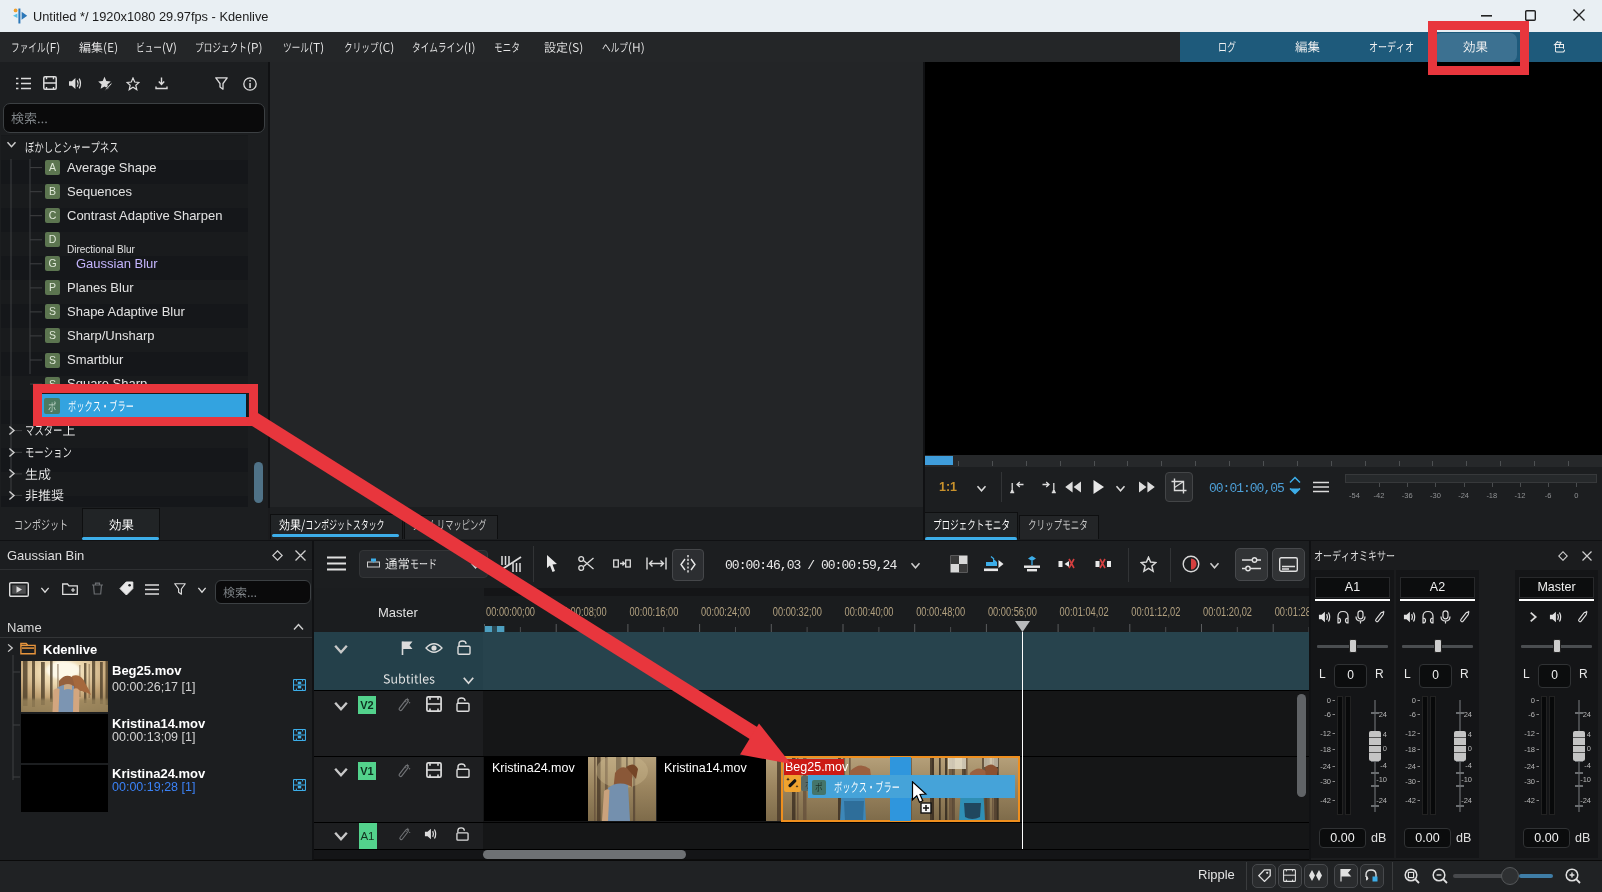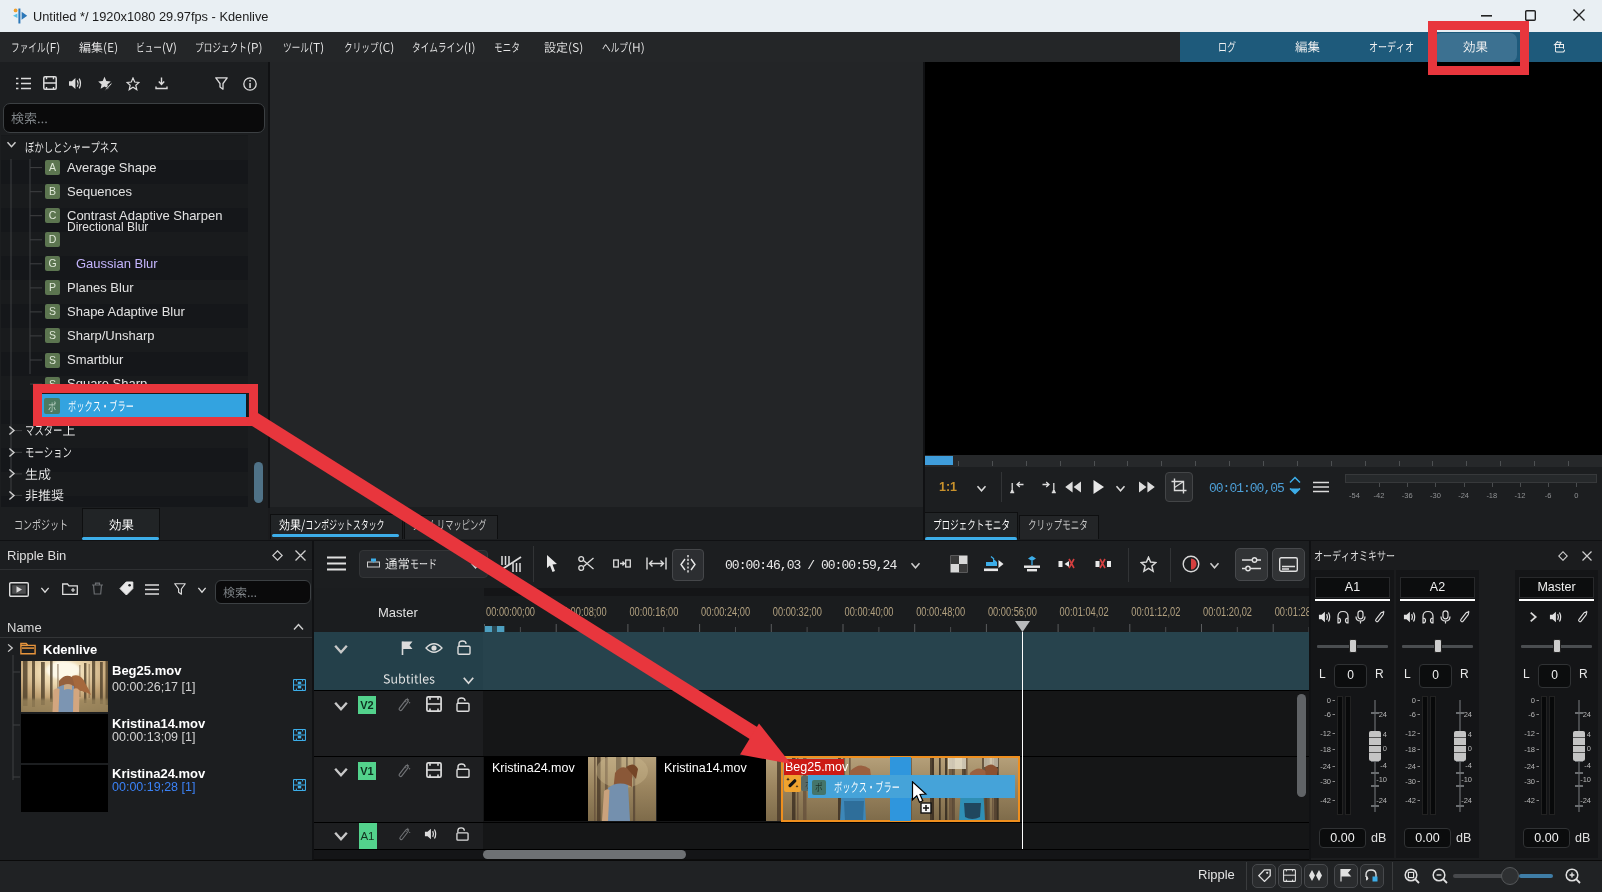--- a/index.html
+++ b/index.html
@@ -173,21 +173,21 @@
 <div class="t" style="left:45px;top:160.1px;width:15px;line-height:15px;text-align:center;font-size:10.5px;color:#dfe8d8">A</div>
 <div class="t" style="left:67px;top:160.0px;font-size:13px;color:#e2e2e2">Average Shape</div>
 <div class="abs" style="left:45px;top:184.2px;width:15px;height:15px;background:#5c7550;border-radius:2px"></div>
 <div class="t" style="left:45px;top:184.2px;width:15px;line-height:15px;text-align:center;font-size:10.5px;color:#dfe8d8">B</div>
 <div class="t" style="left:67px;top:184.1px;font-size:13px;color:#e2e2e2">Sequences</div>
 <div class="abs" style="left:45px;top:208.2px;width:15px;height:15px;background:#5c7550;border-radius:2px"></div>
 <div class="t" style="left:45px;top:208.2px;width:15px;line-height:15px;text-align:center;font-size:10.5px;color:#dfe8d8">C</div>
 <div class="t" style="left:67px;top:208.1px;font-size:13px;color:#e2e2e2">Contrast Adaptive Sharpen</div>
 <div class="abs" style="left:45px;top:232.2px;width:15px;height:15px;background:#5c7550;border-radius:2px"></div>
 <div class="t" style="left:45px;top:232.2px;width:15px;line-height:15px;text-align:center;font-size:10.5px;color:#dfe8d8">D</div>
-<div class="t" style="left:67px;top:220px;font-size:12px;color:#e2e2e2">Directional Blur</div>
+<div class="t" style="left:67px;top:244px;font-size:10px;color:#e2e2e2">Directional Blur</div>
 <div class="abs" style="left:45px;top:256.3px;width:15px;height:15px;background:#5c7550;border-radius:2px"></div>
 <div class="t" style="left:45px;top:256.3px;width:15px;line-height:15px;text-align:center;font-size:10.5px;color:#dfe8d8">G</div>
 <div class="t" style="left:76px;top:256.2px;font-size:13px;color:#c4b5fd">Gaussian Blur</div>
 <div class="abs" style="left:45px;top:280.4px;width:15px;height:15px;background:#5c7550;border-radius:2px"></div>
 <div class="t" style="left:45px;top:280.4px;width:15px;line-height:15px;text-align:center;font-size:10.5px;color:#dfe8d8">P</div>
 <div class="t" style="left:67px;top:280.2px;font-size:13px;color:#e2e2e2">Planes Blur</div>
 <div class="abs" style="left:45px;top:304.4px;width:15px;height:15px;background:#5c7550;border-radius:2px"></div>
 <div class="t" style="left:45px;top:304.4px;width:15px;line-height:15px;text-align:center;font-size:10.5px;color:#dfe8d8">S</div>
 <div class="t" style="left:67px;top:304.3px;font-size:13px;color:#e2e2e2">Shape Adaptive Blur</div>
 <div class="abs" style="left:45px;top:328.4px;width:15px;height:15px;background:#5c7550;border-radius:2px"></div>
@@ -384,21 +384,21 @@
         <path d="M6.9 -9.0Q6.9 -8.6 7.1 -8.4Q7.2 -8.2 7.4 -8.2Q7.7 -8.2 7.9 -8.4Q8.0 -8.6 8.0 -9.0Q8.0 -9.3 7.9 -9.6Q7.7 -9.8 7.4 -9.8Q7.2 -9.8 7.1 -9.6Q6.9 -9.3 6.9 -9.0ZM6.5 -9.0Q6.5 -9.4 6.6 -9.7Q6.8 -10.0 7.0 -10.2Q7.2 -10.4 7.4 -10.4Q7.7 -10.4 7.9 -10.2Q8.2 -10.0 8.3 -9.7Q8.4 -9.4 8.4 -9.0Q8.4 -8.6 8.3 -8.3Q8.2 -8.0 7.9 -7.8Q7.7 -7.6 7.4 -7.6Q7.2 -7.6 7.0 -7.8Q6.8 -8.0 6.6 -8.3Q6.5 -8.6 6.5 -9.0ZM7.2 -8.1Q7.2 -8.0 7.2 -7.9Q7.1 -7.7 7.1 -7.5Q7.0 -7.0 6.9 -6.4Q6.8 -5.8 6.7 -5.2Q6.5 -4.6 6.3 -4.0Q6.1 -3.4 5.8 -2.9Q5.4 -2.2 5.0 -1.5Q4.5 -0.9 3.9 -0.4Q3.2 0.1 2.5 0.4L1.9 -0.5Q2.7 -0.8 3.3 -1.3Q3.9 -1.7 4.4 -2.3Q4.9 -2.8 5.2 -3.5Q5.5 -4.1 5.8 -4.8Q6.0 -5.5 6.1 -6.2Q6.3 -7.0 6.3 -7.6Q6.2 -7.6 5.9 -7.6Q5.5 -7.6 5.1 -7.6Q4.6 -7.6 4.2 -7.6Q3.7 -7.6 3.2 -7.6Q2.8 -7.6 2.4 -7.6Q2.1 -7.6 2.0 -7.6Q1.7 -7.6 1.5 -7.6Q1.3 -7.6 1.1 -7.5V-8.6Q1.2 -8.6 1.4 -8.6Q1.5 -8.6 1.7 -8.6Q1.8 -8.6 2.0 -8.6Q2.1 -8.6 2.3 -8.6Q2.6 -8.6 3.0 -8.6Q3.3 -8.6 3.7 -8.6Q4.2 -8.6 4.6 -8.6Q5.0 -8.6 5.3 -8.6Q5.7 -8.6 5.9 -8.6Q6.2 -8.6 6.3 -8.6Q6.4 -8.6 6.5 -8.6Q6.6 -8.6 6.7 -8.6Z M9.8 -8.6Q10.1 -8.6 10.2 -8.5Q10.4 -8.5 10.6 -8.5Q10.7 -8.5 10.9 -8.5Q11.2 -8.5 11.6 -8.5Q12.0 -8.5 12.4 -8.5Q12.9 -8.5 13.3 -8.5Q13.8 -8.5 14.1 -8.5Q14.5 -8.5 14.8 -8.5Q15.1 -8.5 15.2 -8.5Q15.3 -8.5 15.5 -8.5Q15.7 -8.5 15.9 -8.6Q15.9 -8.3 15.9 -8.1Q15.9 -7.8 15.9 -7.6Q15.9 -7.5 15.9 -7.1Q15.9 -6.7 15.9 -6.2Q15.9 -5.7 15.9 -5.1Q15.9 -4.5 15.9 -3.9Q15.9 -3.3 15.9 -2.8Q15.9 -2.2 15.9 -1.9Q15.9 -1.5 15.9 -1.4Q15.9 -1.3 15.9 -1.1Q15.9 -0.8 15.9 -0.6Q15.9 -0.3 15.9 -0.2Q15.9 0.0 15.9 0.1H15.2Q15.2 0.0 15.2 -0.2Q15.2 -0.4 15.2 -0.7Q15.2 -1.0 15.2 -1.3Q15.2 -1.4 15.2 -1.8Q15.2 -2.2 15.2 -2.7Q15.2 -3.3 15.2 -4.0Q15.2 -4.6 15.2 -5.2Q15.2 -5.9 15.2 -6.4Q15.2 -6.9 15.2 -7.2Q15.2 -7.6 15.2 -7.6H10.5Q10.5 -7.6 10.5 -7.2Q10.5 -6.9 10.5 -6.4Q10.5 -5.9 10.5 -5.3Q10.5 -4.6 10.5 -4.0Q10.5 -3.3 10.5 -2.8Q10.5 -2.2 10.5 -1.8Q10.5 -1.4 10.5 -1.3Q10.5 -1.1 10.5 -0.9Q10.5 -0.7 10.5 -0.5Q10.5 -0.3 10.5 -0.1Q10.5 0.0 10.5 0.1H9.8Q9.8 0.0 9.8 -0.2Q9.8 -0.3 9.8 -0.6Q9.8 -0.8 9.8 -1.0Q9.8 -1.3 9.8 -1.4Q9.8 -1.5 9.8 -1.9Q9.8 -2.3 9.8 -2.8Q9.8 -3.3 9.8 -3.9Q9.8 -4.5 9.8 -5.1Q9.8 -5.7 9.8 -6.3Q9.8 -6.8 9.8 -7.1Q9.8 -7.5 9.8 -7.6Q9.8 -7.8 9.8 -8.1Q9.8 -8.3 9.8 -8.6ZM15.5 -1.6V-0.6H10.2V-1.6Z M23.2 -9.3Q23.3 -9.1 23.5 -8.8Q23.6 -8.4 23.8 -8.0Q23.9 -7.7 24.0 -7.4L23.5 -7.1Q23.4 -7.4 23.3 -7.7Q23.2 -8.1 23.0 -8.4Q22.9 -8.8 22.7 -9.0ZM24.3 -9.9Q24.5 -9.7 24.6 -9.4Q24.8 -9.0 24.9 -8.7Q25.1 -8.3 25.2 -8.0L24.7 -7.7Q24.6 -8.0 24.4 -8.4Q24.3 -8.7 24.2 -9.0Q24.0 -9.4 23.9 -9.6ZM19.6 -9.5Q19.8 -9.4 20.0 -9.1Q20.3 -8.9 20.5 -8.6Q20.8 -8.4 21.1 -8.1Q21.3 -7.9 21.4 -7.7L21.0 -6.9Q20.9 -7.1 20.6 -7.3Q20.4 -7.5 20.1 -7.8Q19.9 -8.1 19.6 -8.3Q19.4 -8.5 19.2 -8.7ZM18.3 -0.6Q18.8 -0.7 19.3 -0.9Q19.7 -1.1 20.2 -1.4Q20.7 -1.7 21.2 -2.0Q21.9 -2.6 22.5 -3.4Q23.1 -4.1 23.6 -4.9Q24.0 -5.7 24.4 -6.6L24.8 -5.6Q24.2 -4.3 23.4 -3.2Q22.5 -2.0 21.5 -1.1Q21.1 -0.7 20.6 -0.4Q20.1 -0.1 19.6 0.1Q19.1 0.3 18.7 0.4ZM18.3 -6.7Q18.5 -6.6 18.7 -6.3Q19.0 -6.1 19.3 -5.8Q19.5 -5.6 19.8 -5.4Q20.0 -5.2 20.2 -5.0L19.8 -4.1Q19.6 -4.3 19.4 -4.5Q19.1 -4.8 18.9 -5.0Q18.6 -5.3 18.3 -5.5Q18.1 -5.7 17.9 -5.8Z M27.4 -6.5Q27.5 -6.4 27.7 -6.4Q27.9 -6.4 28.0 -6.4H31.9Q32.1 -6.4 32.2 -6.4Q32.4 -6.4 32.5 -6.5V-5.5Q32.4 -5.5 32.2 -5.5Q32.1 -5.5 31.9 -5.5H28.0Q27.9 -5.5 27.7 -5.5Q27.5 -5.5 27.4 -5.5ZM29.6 -0.4V-5.9H30.2V-0.4ZM27.0 -1.0Q27.1 -0.9 27.3 -0.9Q27.4 -0.9 27.6 -0.9H32.3Q32.5 -0.9 32.6 -0.9Q32.8 -0.9 32.9 -1.0V0.1Q32.8 0.1 32.6 0.1Q32.4 0.0 32.3 0.0H27.6Q27.5 0.0 27.3 0.1Q27.1 0.1 27.0 0.1Z M41.7 -7.8Q41.6 -7.7 41.5 -7.5Q41.5 -7.3 41.5 -7.2Q41.3 -6.5 41.1 -5.8Q40.9 -5.0 40.6 -4.3Q40.3 -3.5 39.9 -2.8Q39.4 -1.8 38.5 -1.0Q37.7 -0.1 36.5 0.6L35.9 -0.3Q36.7 -0.6 37.3 -1.1Q38.0 -1.6 38.4 -2.1Q38.9 -2.7 39.3 -3.4Q39.7 -4.0 39.9 -4.7Q40.2 -5.4 40.4 -6.0Q40.6 -6.7 40.7 -7.3H37.5L37.8 -8.2Q37.9 -8.2 38.2 -8.2Q38.5 -8.2 38.8 -8.2Q39.2 -8.2 39.6 -8.2Q39.9 -8.2 40.2 -8.2Q40.4 -8.2 40.5 -8.2Q40.7 -8.2 40.8 -8.2Q41.0 -8.3 41.1 -8.3ZM38.8 -9.7Q38.7 -9.5 38.6 -9.2Q38.5 -8.9 38.4 -8.7Q38.2 -8.0 37.8 -7.2Q37.4 -6.5 36.9 -5.7Q36.3 -4.9 35.6 -4.2L35.0 -4.9Q35.6 -5.4 36.0 -5.9Q36.5 -6.5 36.8 -7.0Q37.1 -7.6 37.4 -8.1Q37.6 -8.7 37.7 -9.1Q37.8 -9.3 37.9 -9.6Q38.0 -9.8 38.0 -10.1Z M45.6 -1.1Q45.6 -1.3 45.6 -1.8Q45.6 -2.3 45.6 -3.1Q45.6 -3.8 45.6 -4.6Q45.6 -5.4 45.6 -6.2Q45.6 -6.9 45.6 -7.5Q45.6 -8.1 45.6 -8.4Q45.6 -8.6 45.6 -9.0Q45.6 -9.4 45.6 -9.7H46.4Q46.4 -9.4 46.4 -9.0Q46.3 -8.7 46.3 -8.4Q46.3 -7.9 46.3 -7.2Q46.3 -6.5 46.3 -5.8Q46.3 -5.0 46.3 -4.2Q46.3 -3.5 46.3 -2.8Q46.3 -2.2 46.3 -1.7Q46.3 -1.3 46.3 -1.1Q46.3 -0.9 46.4 -0.6Q46.4 -0.4 46.4 -0.1Q46.4 0.2 46.4 0.4H45.6Q45.6 0.1 45.6 -0.3Q45.6 -0.8 45.6 -1.1ZM46.2 -6.4Q46.6 -6.2 47.1 -6.0Q47.6 -5.7 48.2 -5.4Q48.7 -5.1 49.2 -4.8Q49.6 -4.5 50.0 -4.3L49.7 -3.2Q49.3 -3.5 48.9 -3.8Q48.4 -4.1 47.9 -4.4Q47.4 -4.7 47.0 -4.9Q46.5 -5.1 46.2 -5.3Z M52.8 -8.9Q53.0 -8.9 53.2 -8.8Q53.4 -8.8 53.6 -8.8Q53.8 -8.8 54.1 -8.8Q54.4 -8.8 54.8 -8.8Q55.2 -8.8 55.6 -8.8Q56.1 -8.8 56.5 -8.8Q56.9 -8.8 57.2 -8.8Q57.5 -8.8 57.7 -8.8Q57.9 -8.8 58.1 -8.8Q58.2 -8.9 58.4 -8.9V-7.9Q58.2 -7.9 58.1 -7.9Q57.9 -7.9 57.7 -7.9Q57.5 -7.9 57.2 -7.9Q56.9 -7.9 56.5 -7.9Q56.0 -7.9 55.6 -7.9Q55.1 -7.9 54.7 -7.9Q54.3 -7.9 54.0 -7.9Q53.7 -7.9 53.6 -7.9Q53.4 -7.9 53.2 -7.9Q53.0 -7.9 52.8 -7.9ZM55.5 -4.9Q55.5 -4.5 55.5 -4.1Q55.5 -3.6 55.5 -3.2Q55.5 -2.7 55.5 -2.3Q55.5 -2.0 55.5 -1.8Q55.5 -1.3 55.7 -1.1Q56.0 -0.8 56.6 -0.8Q57.2 -0.8 57.7 -0.9Q58.2 -0.9 58.8 -1.0L58.8 0.1Q58.4 0.1 58.0 0.1Q57.7 0.2 57.3 0.2Q56.9 0.2 56.5 0.2Q55.8 0.2 55.4 -0.0Q55.1 -0.2 54.9 -0.6Q54.8 -1.0 54.8 -1.5Q54.8 -1.8 54.8 -2.3Q54.8 -2.7 54.8 -3.2Q54.8 -3.6 54.8 -4.1Q54.8 -4.5 54.8 -4.9Q54.8 -5.0 54.8 -5.4Q54.8 -5.7 54.8 -6.1Q54.8 -6.5 54.8 -7.0Q54.8 -7.4 54.8 -7.7Q54.8 -8.0 54.8 -8.2L55.5 -8.2Q55.5 -8.0 55.5 -7.7Q55.5 -7.3 55.5 -6.9Q55.5 -6.5 55.5 -6.0Q55.5 -5.6 55.5 -5.3Q55.5 -5.0 55.5 -4.9ZM52.3 -5.3Q52.5 -5.3 52.7 -5.3Q52.9 -5.3 53.1 -5.3Q53.2 -5.3 53.5 -5.3Q53.9 -5.3 54.3 -5.3Q54.7 -5.3 55.2 -5.3Q55.7 -5.3 56.2 -5.3Q56.7 -5.3 57.2 -5.3Q57.6 -5.3 57.9 -5.3Q58.2 -5.3 58.3 -5.3Q58.4 -5.3 58.6 -5.3Q58.7 -5.3 58.8 -5.3Q59.0 -5.3 59.1 -5.3L59.1 -4.3Q58.9 -4.3 58.7 -4.3Q58.5 -4.3 58.4 -4.3Q58.2 -4.3 57.9 -4.3Q57.6 -4.3 57.2 -4.3Q56.7 -4.3 56.2 -4.3Q55.7 -4.3 55.2 -4.3Q54.7 -4.3 54.3 -4.3Q53.9 -4.3 53.5 -4.3Q53.2 -4.3 53.1 -4.3Q52.9 -4.3 52.7 -4.3Q52.5 -4.3 52.3 -4.3Z M61.4 -8.1Q61.6 -8.1 61.8 -8.1Q62.0 -8.1 62.2 -8.1Q62.4 -8.1 62.6 -8.1Q62.9 -8.1 63.3 -8.1Q63.7 -8.1 64.1 -8.1Q64.5 -8.1 64.9 -8.1Q65.2 -8.1 65.5 -8.1Q65.8 -8.1 65.9 -8.1Q66.1 -8.1 66.3 -8.1Q66.5 -8.1 66.7 -8.1V-7.0Q66.5 -7.0 66.3 -7.0Q66.1 -7.0 65.9 -7.0Q65.8 -7.0 65.5 -7.0Q65.2 -7.0 64.8 -7.0Q64.5 -7.0 64.0 -7.0Q63.6 -7.0 63.3 -7.0Q62.9 -7.0 62.6 -7.0Q62.3 -7.0 62.2 -7.0Q62.0 -7.0 61.8 -7.0Q61.6 -7.0 61.4 -7.0ZM60.6 -1.9Q60.9 -1.9 61.1 -1.9Q61.3 -1.9 61.5 -1.9Q61.6 -1.9 61.9 -1.9Q62.2 -1.9 62.7 -1.9Q63.1 -1.9 63.6 -1.9Q64.1 -1.9 64.6 -1.9Q65.1 -1.9 65.5 -1.9Q65.9 -1.9 66.2 -1.9Q66.6 -1.9 66.7 -1.9Q66.9 -1.9 67.0 -1.9Q67.2 -1.9 67.4 -1.9V-0.7Q67.2 -0.8 67.0 -0.8Q66.8 -0.8 66.7 -0.8Q66.6 -0.8 66.2 -0.8Q65.9 -0.8 65.5 -0.8Q65.1 -0.8 64.6 -0.8Q64.1 -0.8 63.6 -0.8Q63.1 -0.8 62.7 -0.8Q62.2 -0.8 61.9 -0.8Q61.6 -0.8 61.5 -0.8Q61.3 -0.8 61.1 -0.8Q60.9 -0.8 60.6 -0.7Z M72.0 -5.7Q72.4 -5.4 72.8 -5.0Q73.3 -4.5 73.7 -4.1Q74.2 -3.6 74.6 -3.2Q75.0 -2.7 75.3 -2.4L74.8 -1.5Q74.5 -1.9 74.1 -2.3Q73.7 -2.8 73.2 -3.3Q72.8 -3.8 72.3 -4.2Q71.9 -4.7 71.5 -5.0ZM75.9 -8.0Q75.8 -7.9 75.8 -7.7Q75.7 -7.5 75.7 -7.3Q75.5 -6.7 75.3 -6.0Q75.1 -5.2 74.8 -4.5Q74.5 -3.7 74.1 -3.1Q73.5 -2.0 72.7 -1.1Q71.8 -0.1 70.6 0.6L70.0 -0.2Q70.8 -0.6 71.4 -1.1Q72.1 -1.7 72.6 -2.3Q73.1 -2.9 73.5 -3.6Q73.9 -4.2 74.1 -4.9Q74.4 -5.5 74.6 -6.2Q74.8 -6.9 74.9 -7.5H71.7L72.0 -8.4H74.7Q74.9 -8.4 75.1 -8.4Q75.2 -8.4 75.3 -8.5ZM73.0 -9.8Q72.9 -9.6 72.8 -9.3Q72.7 -9.0 72.6 -8.8Q72.3 -8.2 71.9 -7.3Q71.5 -6.5 71.0 -5.7Q70.4 -4.9 69.8 -4.2L69.2 -4.8Q69.9 -5.5 70.5 -6.3Q71.0 -7.1 71.4 -7.9Q71.7 -8.6 71.9 -9.2Q72.0 -9.4 72.1 -9.6Q72.2 -9.9 72.2 -10.2Z" fill="#ffffff"></path>
       </g>
     </svg>
 <div class="abs" style="left:925px;top:537px;width:92px;height:3.5px;background:#3daee9;border-radius:2px"></div>
 <svg style="position:absolute;left:1028.1px;top:514.5px;overflow:visible" width="60" height="18">
       <g transform="translate(0,14.5)">
         <path d="M7.5 -7.8Q7.4 -7.7 7.3 -7.5Q7.3 -7.3 7.3 -7.2Q7.1 -6.5 6.9 -5.8Q6.7 -5.0 6.4 -4.3Q6.1 -3.5 5.7 -2.8Q5.2 -1.8 4.3 -1.0Q3.5 -0.1 2.3 0.6L1.7 -0.3Q2.5 -0.6 3.1 -1.1Q3.8 -1.6 4.2 -2.1Q4.7 -2.7 5.1 -3.4Q5.5 -4.0 5.7 -4.7Q6.0 -5.4 6.2 -6.0Q6.4 -6.7 6.5 -7.3H3.3L3.6 -8.2Q3.7 -8.2 4.0 -8.2Q4.3 -8.2 4.6 -8.2Q5.0 -8.2 5.4 -8.2Q5.7 -8.2 6.0 -8.2Q6.2 -8.2 6.3 -8.2Q6.5 -8.2 6.6 -8.2Q6.8 -8.3 6.9 -8.3ZM4.6 -9.7Q4.5 -9.5 4.4 -9.2Q4.3 -8.9 4.2 -8.7Q4.0 -8.0 3.6 -7.2Q3.2 -6.5 2.7 -5.7Q2.1 -4.9 1.4 -4.2L0.8 -4.9Q1.4 -5.4 1.8 -5.9Q2.3 -6.5 2.6 -7.0Q2.9 -7.6 3.2 -8.1Q3.4 -8.7 3.5 -9.1Q3.6 -9.3 3.7 -9.6Q3.8 -9.8 3.8 -10.1Z M15.2 -9.5Q15.2 -9.3 15.2 -9.0Q15.2 -8.7 15.2 -8.4Q15.2 -8.2 15.2 -7.8Q15.2 -7.4 15.2 -7.0Q15.2 -6.6 15.2 -6.4Q15.2 -5.3 15.1 -4.5Q15.1 -3.7 14.9 -3.1Q14.8 -2.6 14.7 -2.1Q14.5 -1.7 14.3 -1.3Q14.0 -0.8 13.6 -0.5Q13.3 -0.1 12.9 0.1Q12.5 0.4 12.2 0.5L11.7 -0.3Q12.3 -0.6 12.8 -1.0Q13.3 -1.4 13.7 -2.0Q13.9 -2.4 14.1 -2.8Q14.2 -3.2 14.3 -3.7Q14.4 -4.2 14.4 -4.9Q14.4 -5.5 14.4 -6.4Q14.4 -6.7 14.4 -7.1Q14.4 -7.4 14.4 -7.8Q14.4 -8.2 14.4 -8.4Q14.4 -8.7 14.4 -9.0Q14.4 -9.3 14.4 -9.5ZM11.2 -9.4Q11.2 -9.2 11.2 -9.0Q11.2 -8.7 11.2 -8.5Q11.2 -8.4 11.2 -8.1Q11.2 -7.8 11.2 -7.4Q11.2 -6.9 11.2 -6.5Q11.2 -6.0 11.2 -5.5Q11.2 -5.1 11.2 -4.8Q11.2 -4.4 11.2 -4.3Q11.2 -4.1 11.2 -3.8Q11.2 -3.5 11.2 -3.4H10.4Q10.4 -3.5 10.5 -3.8Q10.5 -4.0 10.5 -4.3Q10.5 -4.5 10.5 -4.8Q10.5 -5.1 10.5 -5.5Q10.5 -6.0 10.5 -6.5Q10.5 -6.9 10.5 -7.4Q10.5 -7.8 10.5 -8.1Q10.5 -8.4 10.5 -8.5Q10.5 -8.7 10.5 -8.9Q10.5 -9.2 10.4 -9.4Z M21.2 -7.2Q21.3 -7.0 21.4 -6.6Q21.5 -6.3 21.6 -5.9Q21.7 -5.4 21.8 -5.1Q21.9 -4.7 21.9 -4.5L21.3 -4.2Q21.2 -4.4 21.2 -4.8Q21.1 -5.1 21.0 -5.5Q20.9 -5.9 20.8 -6.3Q20.7 -6.7 20.6 -6.9ZM24.3 -6.5Q24.3 -6.3 24.3 -6.2Q24.2 -6.0 24.2 -5.9Q24.0 -4.9 23.7 -3.9Q23.4 -2.9 23.0 -2.0Q22.4 -0.9 21.7 -0.2Q20.9 0.5 20.2 0.9L19.6 0.1Q20.1 -0.1 20.6 -0.5Q21.1 -0.9 21.6 -1.4Q22.1 -1.9 22.4 -2.6Q22.7 -3.1 23.0 -3.8Q23.2 -4.5 23.4 -5.3Q23.5 -6.0 23.6 -6.8ZM19.2 -6.6Q19.3 -6.4 19.4 -6.0Q19.5 -5.6 19.6 -5.2Q19.8 -4.8 19.9 -4.4Q20.0 -4.0 20.0 -3.7L19.4 -3.4Q19.3 -3.6 19.2 -4.0Q19.1 -4.4 19.0 -4.9Q18.9 -5.3 18.8 -5.7Q18.7 -6.1 18.6 -6.2Z M32.5 -9.0Q32.5 -8.6 32.7 -8.4Q32.9 -8.2 33.1 -8.2Q33.3 -8.2 33.5 -8.4Q33.7 -8.6 33.7 -9.0Q33.7 -9.3 33.5 -9.6Q33.3 -9.8 33.1 -9.8Q32.9 -9.8 32.7 -9.6Q32.5 -9.3 32.5 -9.0ZM32.1 -9.0Q32.1 -9.4 32.3 -9.7Q32.4 -10.0 32.6 -10.2Q32.8 -10.4 33.1 -10.4Q33.4 -10.4 33.6 -10.2Q33.8 -10.0 33.9 -9.7Q34.1 -9.4 34.1 -9.0Q34.1 -8.6 33.9 -8.3Q33.8 -8.0 33.6 -7.8Q33.4 -7.6 33.1 -7.6Q32.8 -7.6 32.6 -7.8Q32.4 -8.0 32.3 -8.3Q32.1 -8.6 32.1 -9.0ZM32.9 -8.1Q32.8 -8.0 32.8 -7.9Q32.8 -7.7 32.8 -7.5Q32.7 -7.0 32.6 -6.4Q32.5 -5.8 32.3 -5.2Q32.1 -4.6 31.9 -4.0Q31.7 -3.4 31.5 -2.9Q31.1 -2.2 30.6 -1.5Q30.1 -0.9 29.5 -0.4Q28.9 0.1 28.1 0.4L27.5 -0.5Q28.4 -0.8 29.0 -1.3Q29.6 -1.7 30.1 -2.3Q30.5 -2.8 30.9 -3.5Q31.2 -4.1 31.4 -4.8Q31.6 -5.5 31.8 -6.2Q31.9 -7.0 32.0 -7.6Q31.9 -7.6 31.5 -7.6Q31.2 -7.6 30.7 -7.6Q30.3 -7.6 29.8 -7.6Q29.3 -7.6 28.9 -7.6Q28.4 -7.6 28.1 -7.6Q27.7 -7.6 27.6 -7.6Q27.4 -7.6 27.1 -7.6Q26.9 -7.6 26.8 -7.5V-8.6Q26.9 -8.6 27.0 -8.6Q27.2 -8.6 27.3 -8.6Q27.5 -8.6 27.6 -8.6Q27.7 -8.6 28.0 -8.6Q28.2 -8.6 28.6 -8.6Q29.0 -8.6 29.4 -8.6Q29.8 -8.6 30.2 -8.6Q30.6 -8.6 31.0 -8.6Q31.3 -8.6 31.6 -8.6Q31.8 -8.6 31.9 -8.6Q32.0 -8.6 32.1 -8.6Q32.2 -8.6 32.4 -8.6Z M35.7 -8.9Q35.9 -8.9 36.1 -8.8Q36.3 -8.8 36.5 -8.8Q36.7 -8.8 37.0 -8.8Q37.3 -8.8 37.7 -8.8Q38.1 -8.8 38.5 -8.8Q39.0 -8.8 39.4 -8.8Q39.8 -8.8 40.1 -8.8Q40.4 -8.8 40.6 -8.8Q40.8 -8.8 41.0 -8.8Q41.1 -8.9 41.3 -8.9V-7.9Q41.1 -7.9 41.0 -7.9Q40.8 -7.9 40.6 -7.9Q40.4 -7.9 40.1 -7.9Q39.8 -7.9 39.4 -7.9Q38.9 -7.9 38.5 -7.9Q38.0 -7.9 37.6 -7.9Q37.2 -7.9 36.9 -7.9Q36.6 -7.9 36.5 -7.9Q36.3 -7.9 36.1 -7.9Q35.9 -7.9 35.7 -7.9ZM38.4 -4.9Q38.4 -4.5 38.4 -4.1Q38.4 -3.6 38.4 -3.2Q38.4 -2.7 38.4 -2.3Q38.4 -2.0 38.4 -1.8Q38.4 -1.3 38.6 -1.1Q38.9 -0.8 39.5 -0.8Q40.1 -0.8 40.6 -0.9Q41.1 -0.9 41.7 -1.0L41.7 0.1Q41.3 0.1 40.9 0.1Q40.6 0.2 40.2 0.2Q39.8 0.2 39.4 0.2Q38.7 0.2 38.3 -0.0Q38.0 -0.2 37.8 -0.6Q37.7 -1.0 37.7 -1.5Q37.7 -1.8 37.7 -2.3Q37.7 -2.7 37.7 -3.2Q37.7 -3.6 37.7 -4.1Q37.7 -4.5 37.7 -4.9Q37.7 -5.0 37.7 -5.4Q37.7 -5.7 37.7 -6.1Q37.7 -6.5 37.7 -7.0Q37.7 -7.4 37.7 -7.7Q37.7 -8.0 37.7 -8.2L38.4 -8.2Q38.4 -8.0 38.4 -7.7Q38.4 -7.3 38.4 -6.9Q38.4 -6.5 38.4 -6.0Q38.4 -5.6 38.4 -5.3Q38.4 -5.0 38.4 -4.9ZM35.2 -5.3Q35.4 -5.3 35.6 -5.3Q35.8 -5.3 36.0 -5.3Q36.1 -5.3 36.4 -5.3Q36.8 -5.3 37.2 -5.3Q37.6 -5.3 38.1 -5.3Q38.6 -5.3 39.1 -5.3Q39.6 -5.3 40.1 -5.3Q40.5 -5.3 40.8 -5.3Q41.1 -5.3 41.2 -5.3Q41.3 -5.3 41.5 -5.3Q41.6 -5.3 41.7 -5.3Q41.9 -5.3 42.0 -5.3L42.0 -4.3Q41.8 -4.3 41.6 -4.3Q41.4 -4.3 41.3 -4.3Q41.1 -4.3 40.8 -4.3Q40.5 -4.3 40.1 -4.3Q39.6 -4.3 39.1 -4.3Q38.6 -4.3 38.1 -4.3Q37.6 -4.3 37.2 -4.3Q36.8 -4.3 36.4 -4.3Q36.1 -4.3 36.0 -4.3Q35.8 -4.3 35.6 -4.3Q35.4 -4.3 35.2 -4.3Z M44.3 -8.1Q44.5 -8.1 44.7 -8.1Q44.9 -8.1 45.1 -8.1Q45.3 -8.1 45.5 -8.1Q45.8 -8.1 46.2 -8.1Q46.6 -8.1 47.0 -8.1Q47.4 -8.1 47.8 -8.1Q48.1 -8.1 48.4 -8.1Q48.7 -8.1 48.8 -8.1Q49.0 -8.1 49.2 -8.1Q49.4 -8.1 49.6 -8.1V-7.0Q49.4 -7.0 49.2 -7.0Q49.0 -7.0 48.8 -7.0Q48.7 -7.0 48.4 -7.0Q48.1 -7.0 47.7 -7.0Q47.4 -7.0 46.9 -7.0Q46.5 -7.0 46.2 -7.0Q45.8 -7.0 45.5 -7.0Q45.2 -7.0 45.1 -7.0Q44.9 -7.0 44.7 -7.0Q44.5 -7.0 44.3 -7.0ZM43.5 -1.9Q43.8 -1.9 44.0 -1.9Q44.2 -1.9 44.4 -1.9Q44.5 -1.9 44.8 -1.9Q45.1 -1.9 45.6 -1.9Q46.0 -1.9 46.5 -1.9Q47.0 -1.9 47.5 -1.9Q48.0 -1.9 48.4 -1.9Q48.8 -1.9 49.1 -1.9Q49.5 -1.9 49.6 -1.9Q49.8 -1.9 49.9 -1.9Q50.1 -1.9 50.3 -1.9V-0.7Q50.1 -0.8 49.9 -0.8Q49.7 -0.8 49.6 -0.8Q49.5 -0.8 49.1 -0.8Q48.8 -0.8 48.4 -0.8Q48.0 -0.8 47.5 -0.8Q47.0 -0.8 46.5 -0.8Q46.0 -0.8 45.6 -0.8Q45.1 -0.8 44.8 -0.8Q44.5 -0.8 44.4 -0.8Q44.2 -0.8 44.0 -0.8Q43.8 -0.8 43.5 -0.7Z M54.9 -5.7Q55.3 -5.4 55.7 -5.0Q56.2 -4.5 56.6 -4.1Q57.1 -3.6 57.5 -3.2Q57.9 -2.7 58.2 -2.4L57.7 -1.5Q57.4 -1.9 57.0 -2.3Q56.6 -2.8 56.1 -3.3Q55.7 -3.8 55.2 -4.2Q54.8 -4.7 54.4 -5.0ZM58.8 -8.0Q58.7 -7.9 58.7 -7.7Q58.6 -7.5 58.6 -7.3Q58.4 -6.7 58.2 -6.0Q58.0 -5.2 57.7 -4.5Q57.4 -3.7 57.0 -3.1Q56.4 -2.0 55.6 -1.1Q54.7 -0.1 53.5 0.6L52.9 -0.2Q53.7 -0.6 54.3 -1.1Q55.0 -1.7 55.5 -2.3Q56.0 -2.9 56.4 -3.6Q56.8 -4.2 57.0 -4.9Q57.3 -5.5 57.5 -6.2Q57.7 -6.9 57.8 -7.5H54.6L54.9 -8.4H57.6Q57.8 -8.4 58.0 -8.4Q58.1 -8.4 58.2 -8.5ZM55.9 -9.8Q55.8 -9.6 55.7 -9.3Q55.6 -9.0 55.5 -8.8Q55.2 -8.2 54.8 -7.3Q54.4 -6.5 53.9 -5.7Q53.3 -4.9 52.7 -4.2L52.1 -4.8Q52.8 -5.5 53.4 -6.3Q53.9 -7.1 54.3 -7.9Q54.6 -8.6 54.8 -9.2Q54.9 -9.4 55.0 -9.6Q55.1 -9.9 55.1 -10.2Z" fill="#c8c8c8"></path>
       </g>
     </svg>
 <div class="abs" style="left:0;top:540px;width:312px;height:320px;background:#1c1e20"></div>
-<div class="t" style="left:7px;top:548px;font-size:13px;color:#dfdfdf">Ripple Bin</div>
+<div class="t" style="left:7px;top:548px;font-size:13px;color:#dfdfdf">Gaussian Bin</div>
 <svg class="abs" style="left:272px;top:550px" width="11" height="11" viewBox="0 0 11 11">
       <rect x="5.5" y="0.8" width="6.6" height="6.6" transform="rotate(45 5.5 0.8)" fill="none" stroke="#cfcfcf" stroke-width="1.2"></rect>
     </svg>
 <svg class="abs" style="left:295px;top:550px" width="11" height="11" viewBox="0 0 11 11">
       <path d="M0.5 0.5 L10.5 10.5 M10.5 0.5 L0.5 10.5" stroke="#cfcfcf" stroke-width="1.3"></path>
     </svg>
 <div class="abs" style="left:0px;top:569px;width:312px;height:1px;background:#2e3032"></div>
 <svg class="abs" style="left:9px;top:582px" width="20" height="15" viewBox="0 0 20 15">
       <rect x="0.7" y="0.7" width="18.6" height="13.6" rx="1.2" fill="none" stroke="#dcdcdc" stroke-width="1.4"></rect>
       <rect x="3.2" y="3.2" width="13.6" height="8.6" fill="#dcdcdc" opacity="0.25"></rect>

